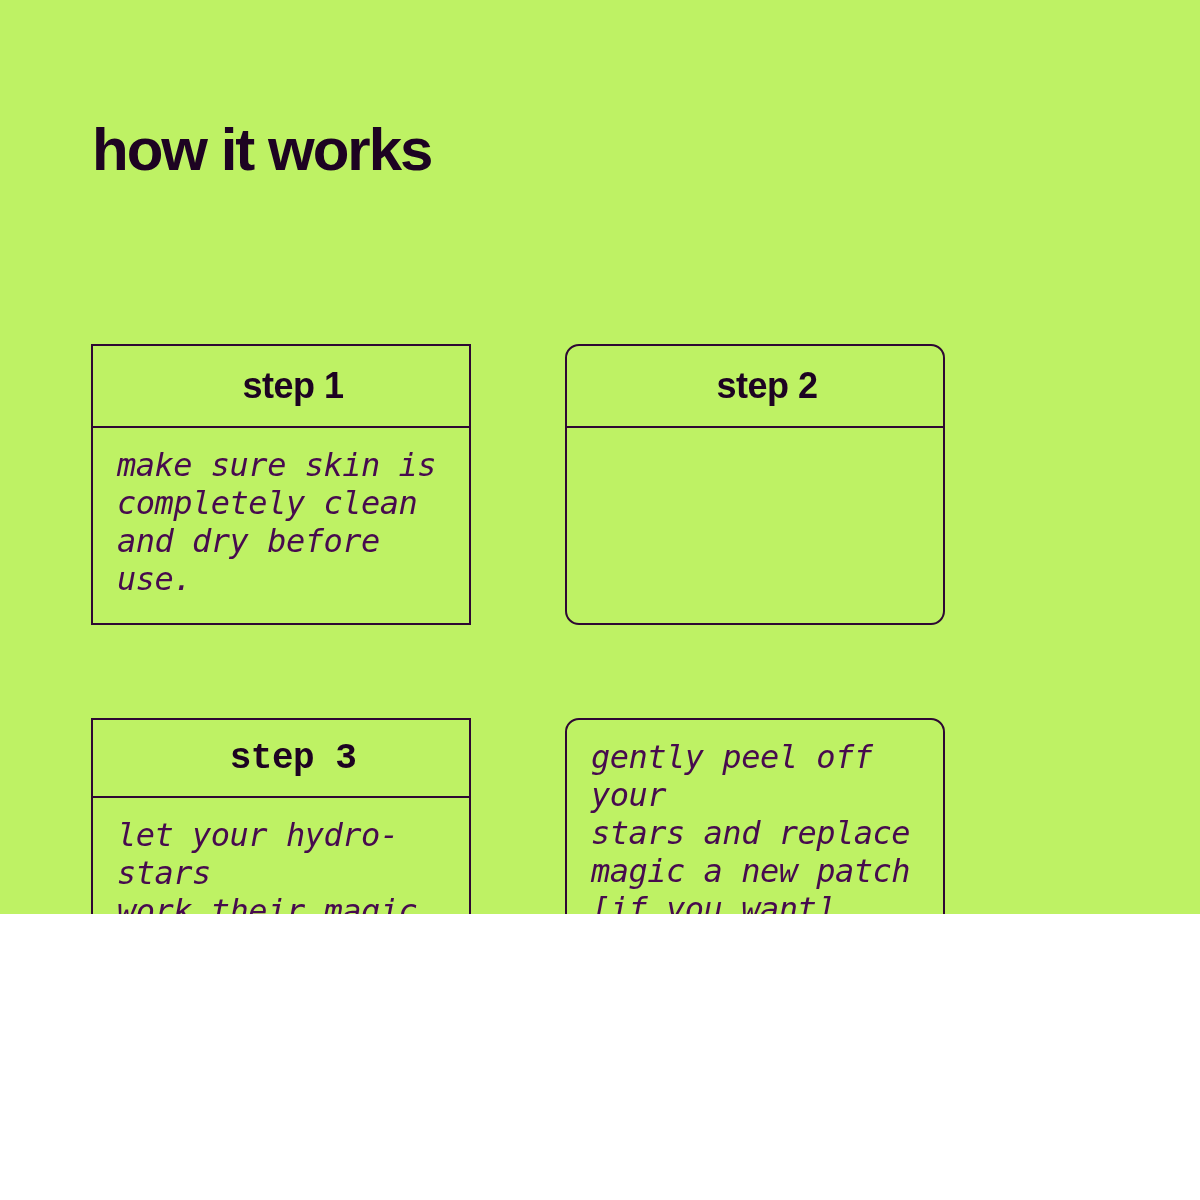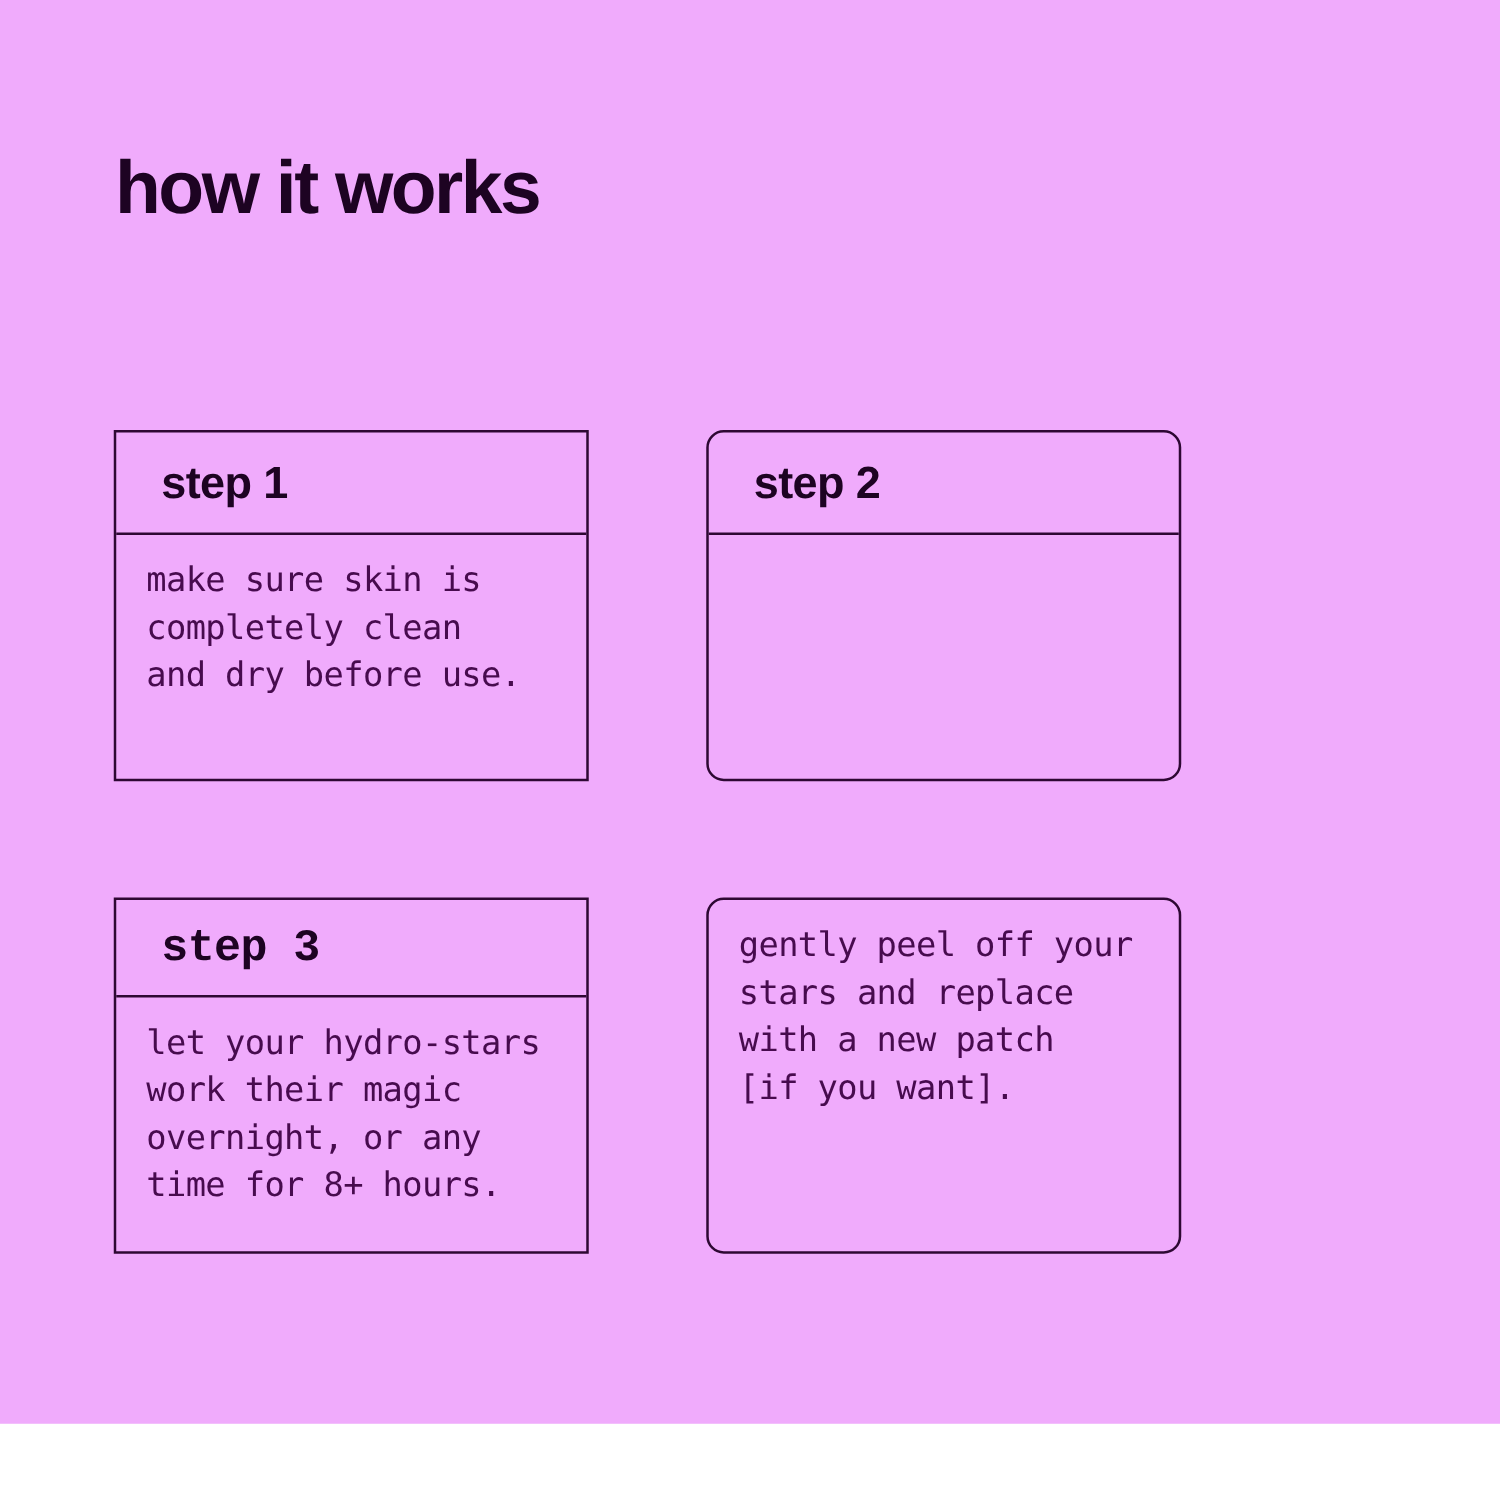--- a/index.html
+++ b/index.html
@@ -2,22 +2,22 @@
 <html><head>
 <meta charset="utf-8">
 <style>
   html, body {
     margin: 0;
     padding: 0;
   }
   .canvas {
     position: relative;
     width: 1200px;
-    height: 1139px;
-    background: #f0abfc;
+    height: 914px;
+    background: #bef264;
     overflow: hidden;
     font-family: "Liberation Sans", sans-serif;
   }
   .page-title {
     position: absolute;
     left: 92px;
     top: 118px;
     margin: 0;
     font-size: 60px;
     line-height: 1.05;
@@ -35,40 +35,42 @@
   .card.row1 { top: 344px; height: 281px; }
   .card.row2 { top: 718px; height: 285px; }
   .card.col1 { left: 91px; }
   .card.col2 { left: 565px; border-radius: 14px; }
   .card-header {
     height: 82px;
     box-sizing: border-box;
     border-bottom: 2px solid #2E0833;
     display: flex;
     align-items: center;
-    padding-left: 36px;
+    padding-left: 24px;
+    justify-content: center;
   }
   .card.row2 .card-header { height: 78px; font-family: Liberation Mono, monospace; }
   .step-label {
     font-size: 36px;
     font-weight: bold;
     letter-spacing: -0.5px;
     color: #1D0322;
   }
   .card-body {
     padding: 18px 20px 0 24px;
   }
   .step-description {
     margin: 0;
     font-family: "DejaVu Sans Mono", "Liberation Mono", monospace;
-    font-size: 27px;
+    font-size: 32px;
     line-height: 38px;
     letter-spacing: -0.5px;
     color: #470B4E;
     white-space: pre-line;
+    font-style: italic;
   }
 </style>
 </head>
 <body>
 
 <div class="canvas">
 
   <h1 class="page-title">how it works</h1>
 
   <div class="card row1 col1">
@@ -97,18 +99,18 @@
 work their magic
 overnight, or any
 time for 8+ hours.</p>
     </div>
   </div>
 
   <div class="card row2 col2">
     <div class="card-body">
       <p class="step-description">gently peel off your
 stars and replace
-with a new patch
+magic a new patch
 [if you want].</p>
     </div>
   </div>
 
 </div>
 
 </body></html>

